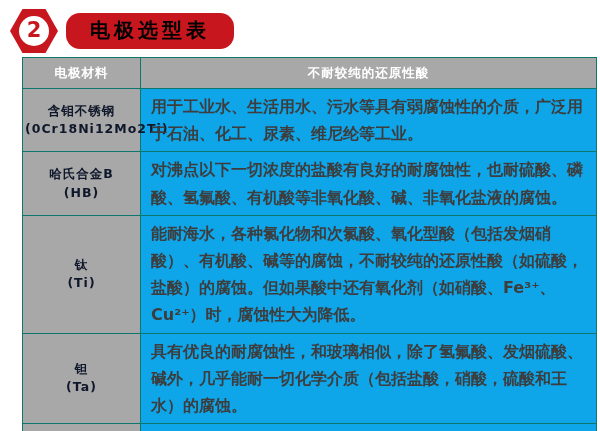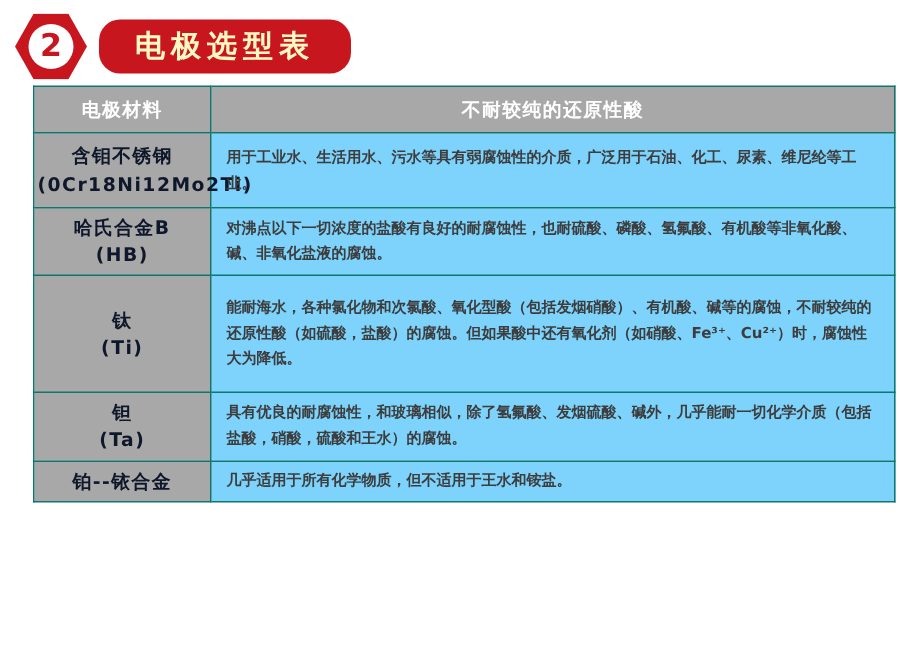--- a/index.html
+++ b/index.html
@@ -44,21 +44,21 @@
   .hex-badge .num {
     color: #c8161e;
     font-size: 21px;
     font-weight: bold;
     line-height: 1;
     transform: translateY(-1px);
   }
   .title-banner {
     margin-left: 8px;
     background: #c8161e;
-    color: #fef9c3;
+    color: #000000;
     border-radius: 14px;
     height: 36px;
     min-width: 166px;
     display: flex;
     align-items: center;
     justify-content: center;
     font-size: 20px;
     font-weight: bold;
     letter-spacing: 4px;
     padding: 0 24px 2px 24px;
@@ -94,23 +94,23 @@
     background: #a8a8a8;
     color: #0f172a;
     font-size: 12.5px;
     font-weight: bold;
     text-align: center;
     line-height: 1.45;
     padding: 4px 2px;
     letter-spacing: 1px;
   }
   td.desc-cell {
-    background: #7dd3fc;
+    background: #0ea5e9;
     color: #3d3d3d;
-    font-size: 10px;
+    font-size: 16px;
     font-weight: bold;
     line-height: 1.7;
     padding: 4px 10px;
     text-align: left;
   }
   tr.h50 td { height: 50px; }
   tr.h45 td { height: 45px; margin-top: 26px; }
   tr.h67 td { height: 67px; }
   tr.h78 td { height: 78px; }
   tr.h25 td { height: 25px; }

